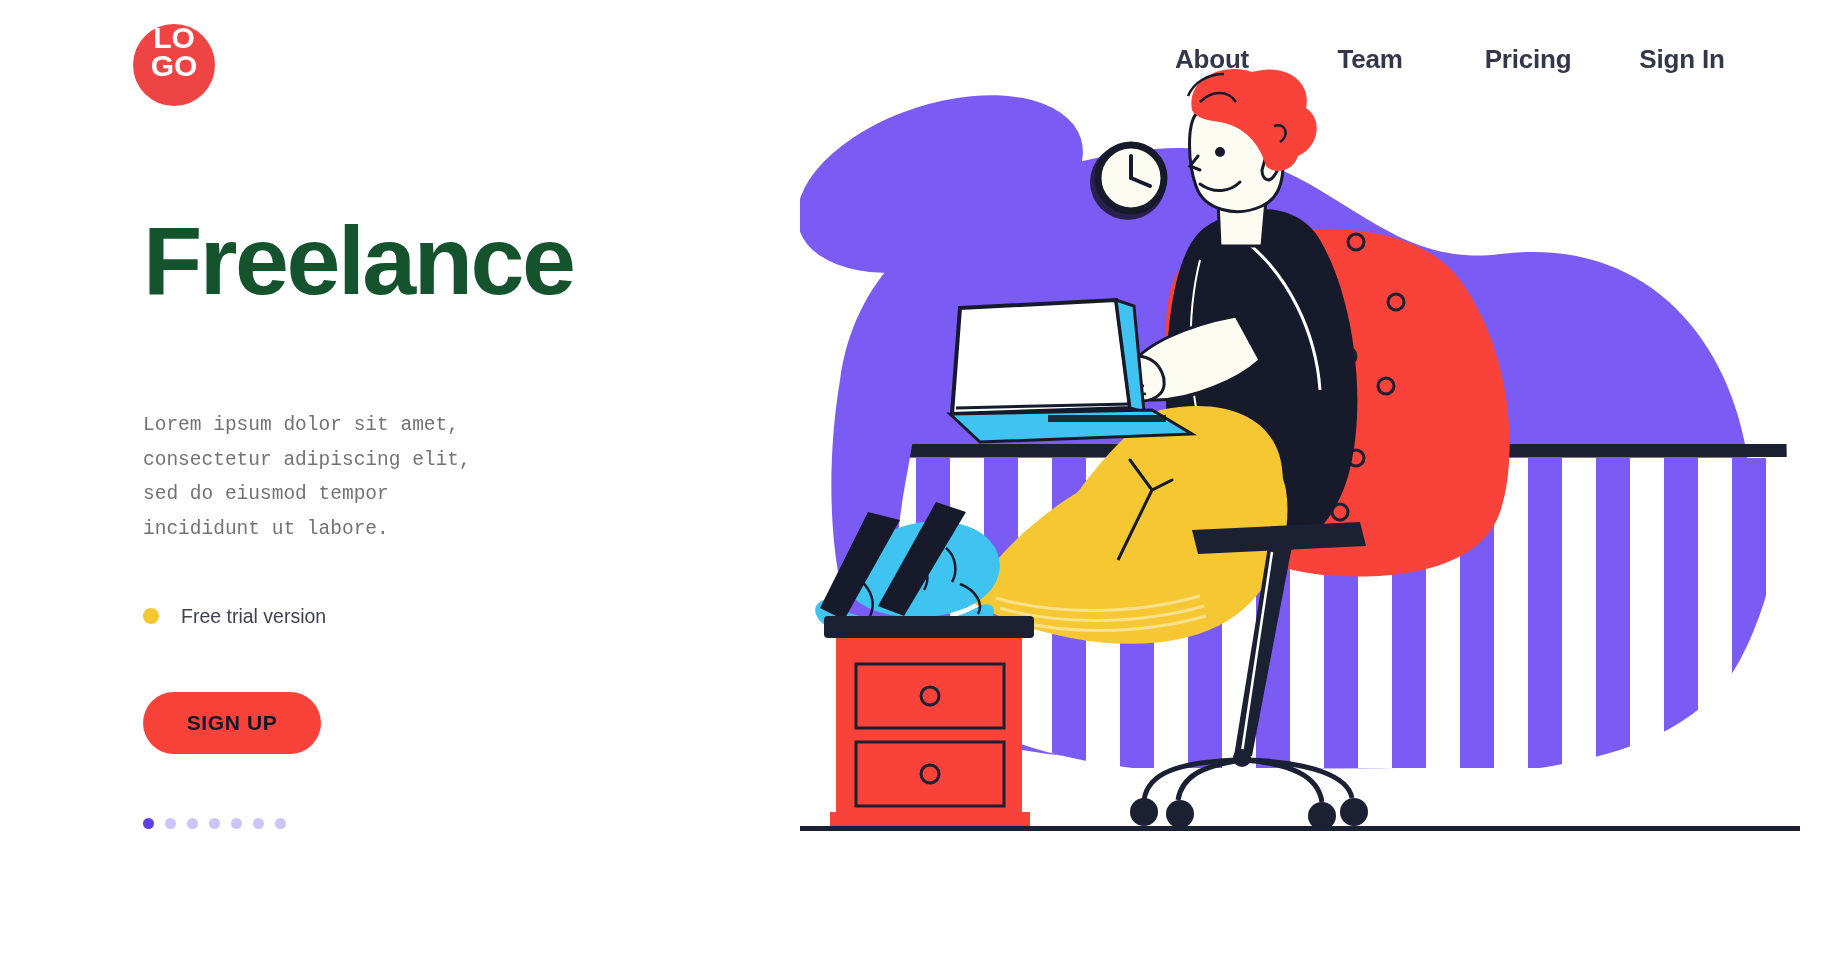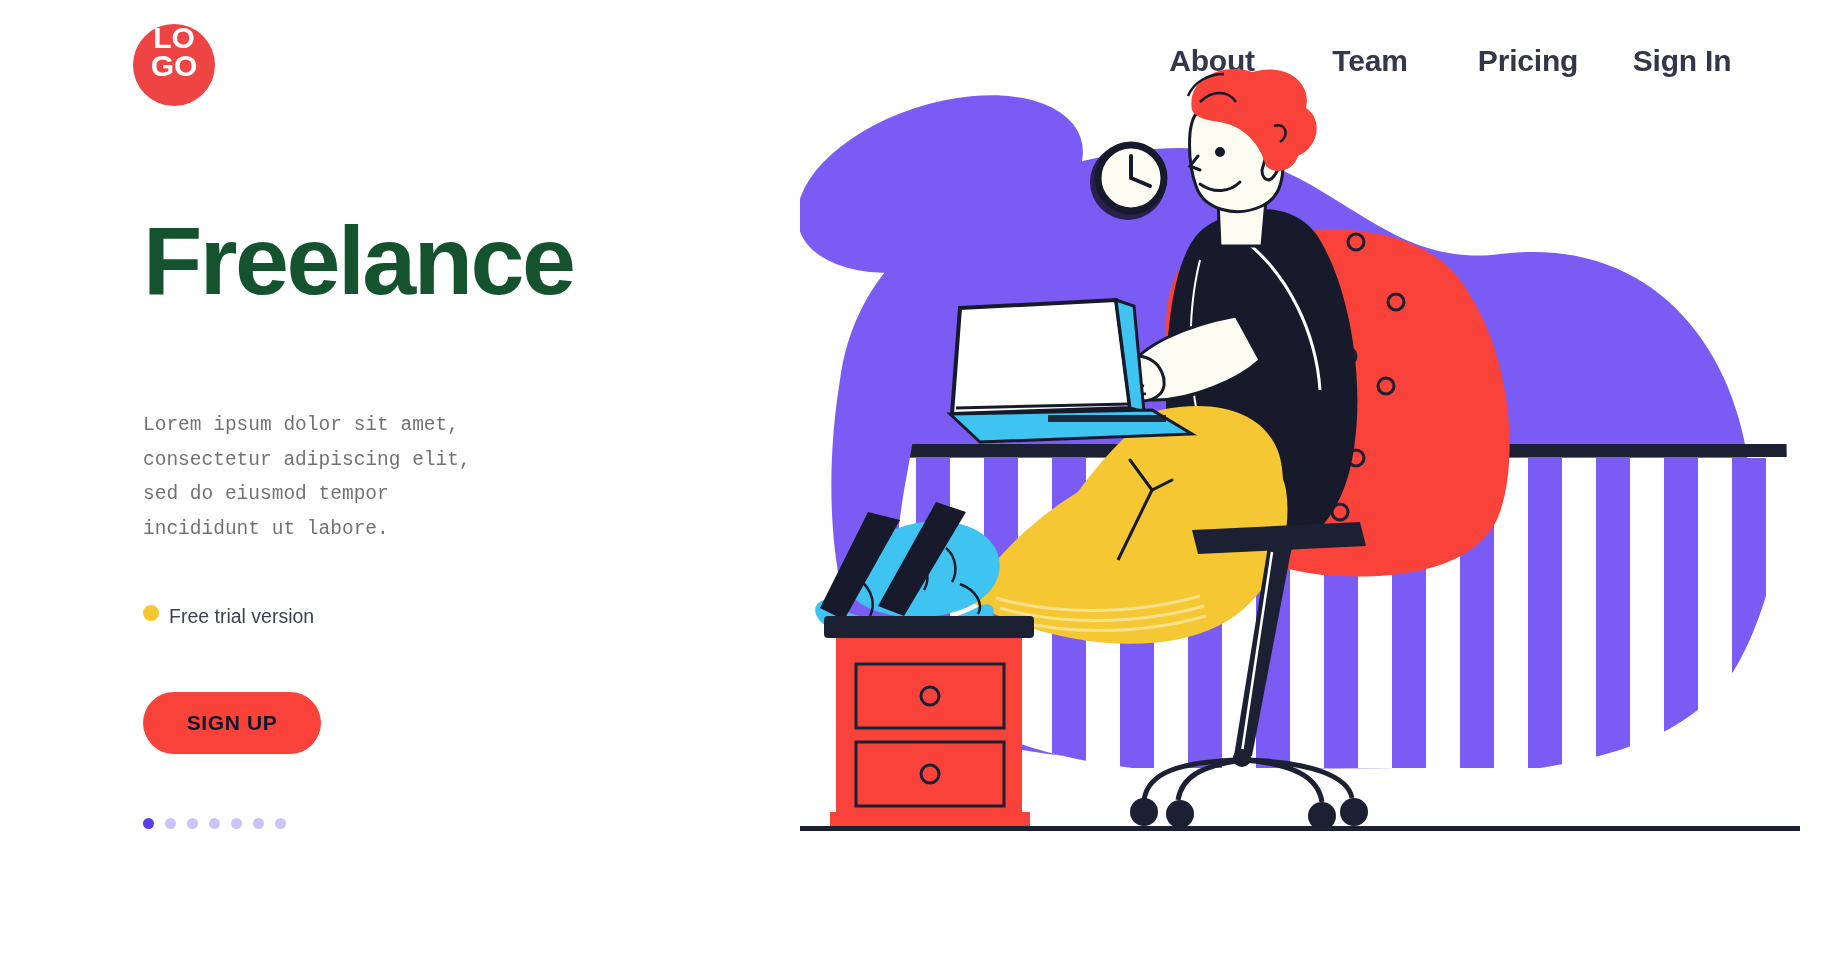--- a/index.html
+++ b/index.html
@@ -26,40 +26,40 @@
   }
   .logo-line {
     color: #ffffff; font-weight: 700; font-size: 30px;
     letter-spacing: 0px; font-family: "Liberation Sans", sans-serif;
   }
   .nav {
     position: absolute; right: 80px; top: 40px;
     display: flex; align-items: center; gap: 0px;
   }
   .nav-item {
-    color: #34374a; font-size: 30px; font-weight: 700;
+    color: #34374a; font-size: 26px; font-weight: 700;
     letter-spacing: -0.2px; text-decoration: none;
     padding: 4px 0; cursor: pointer;
   }
   .nav-slot { width: 158px; display: flex; justify-content: center; }
   .nav-slot:last-child { width: 150px; }
 
   
   .left { position: absolute; left: 143px; top: 210px; width: 560px; }
   .headline {
     font-size: 97px; font-weight: 700; color: #14532d;
     letter-spacing: -2.5px; line-height: 1.05;
   }
   .lead {
     margin-top: 96px; width: 340px;
     font-size: 19.5px; color: #737373; line-height: 1.78; font-family: Liberation Mono, monospace;
   }
   .bullets { margin-top: 58px; list-style: none; }
   .bullet {
-    display: flex; gap: 10px;
+    display: flex; align-items: center; gap: 22px;
     margin-bottom: 28px;
   }
   .dot {
     width: 16px; height: 16px; border-radius: 50%;
     background: #f5c733; flex: 0 0 auto;
   }
   .bullet-text { font-size: 19.5px; color: #3e4253; }
   .cta {
     margin-top: 36px; display: inline-flex;
     align-items: center; justify-content: center;

